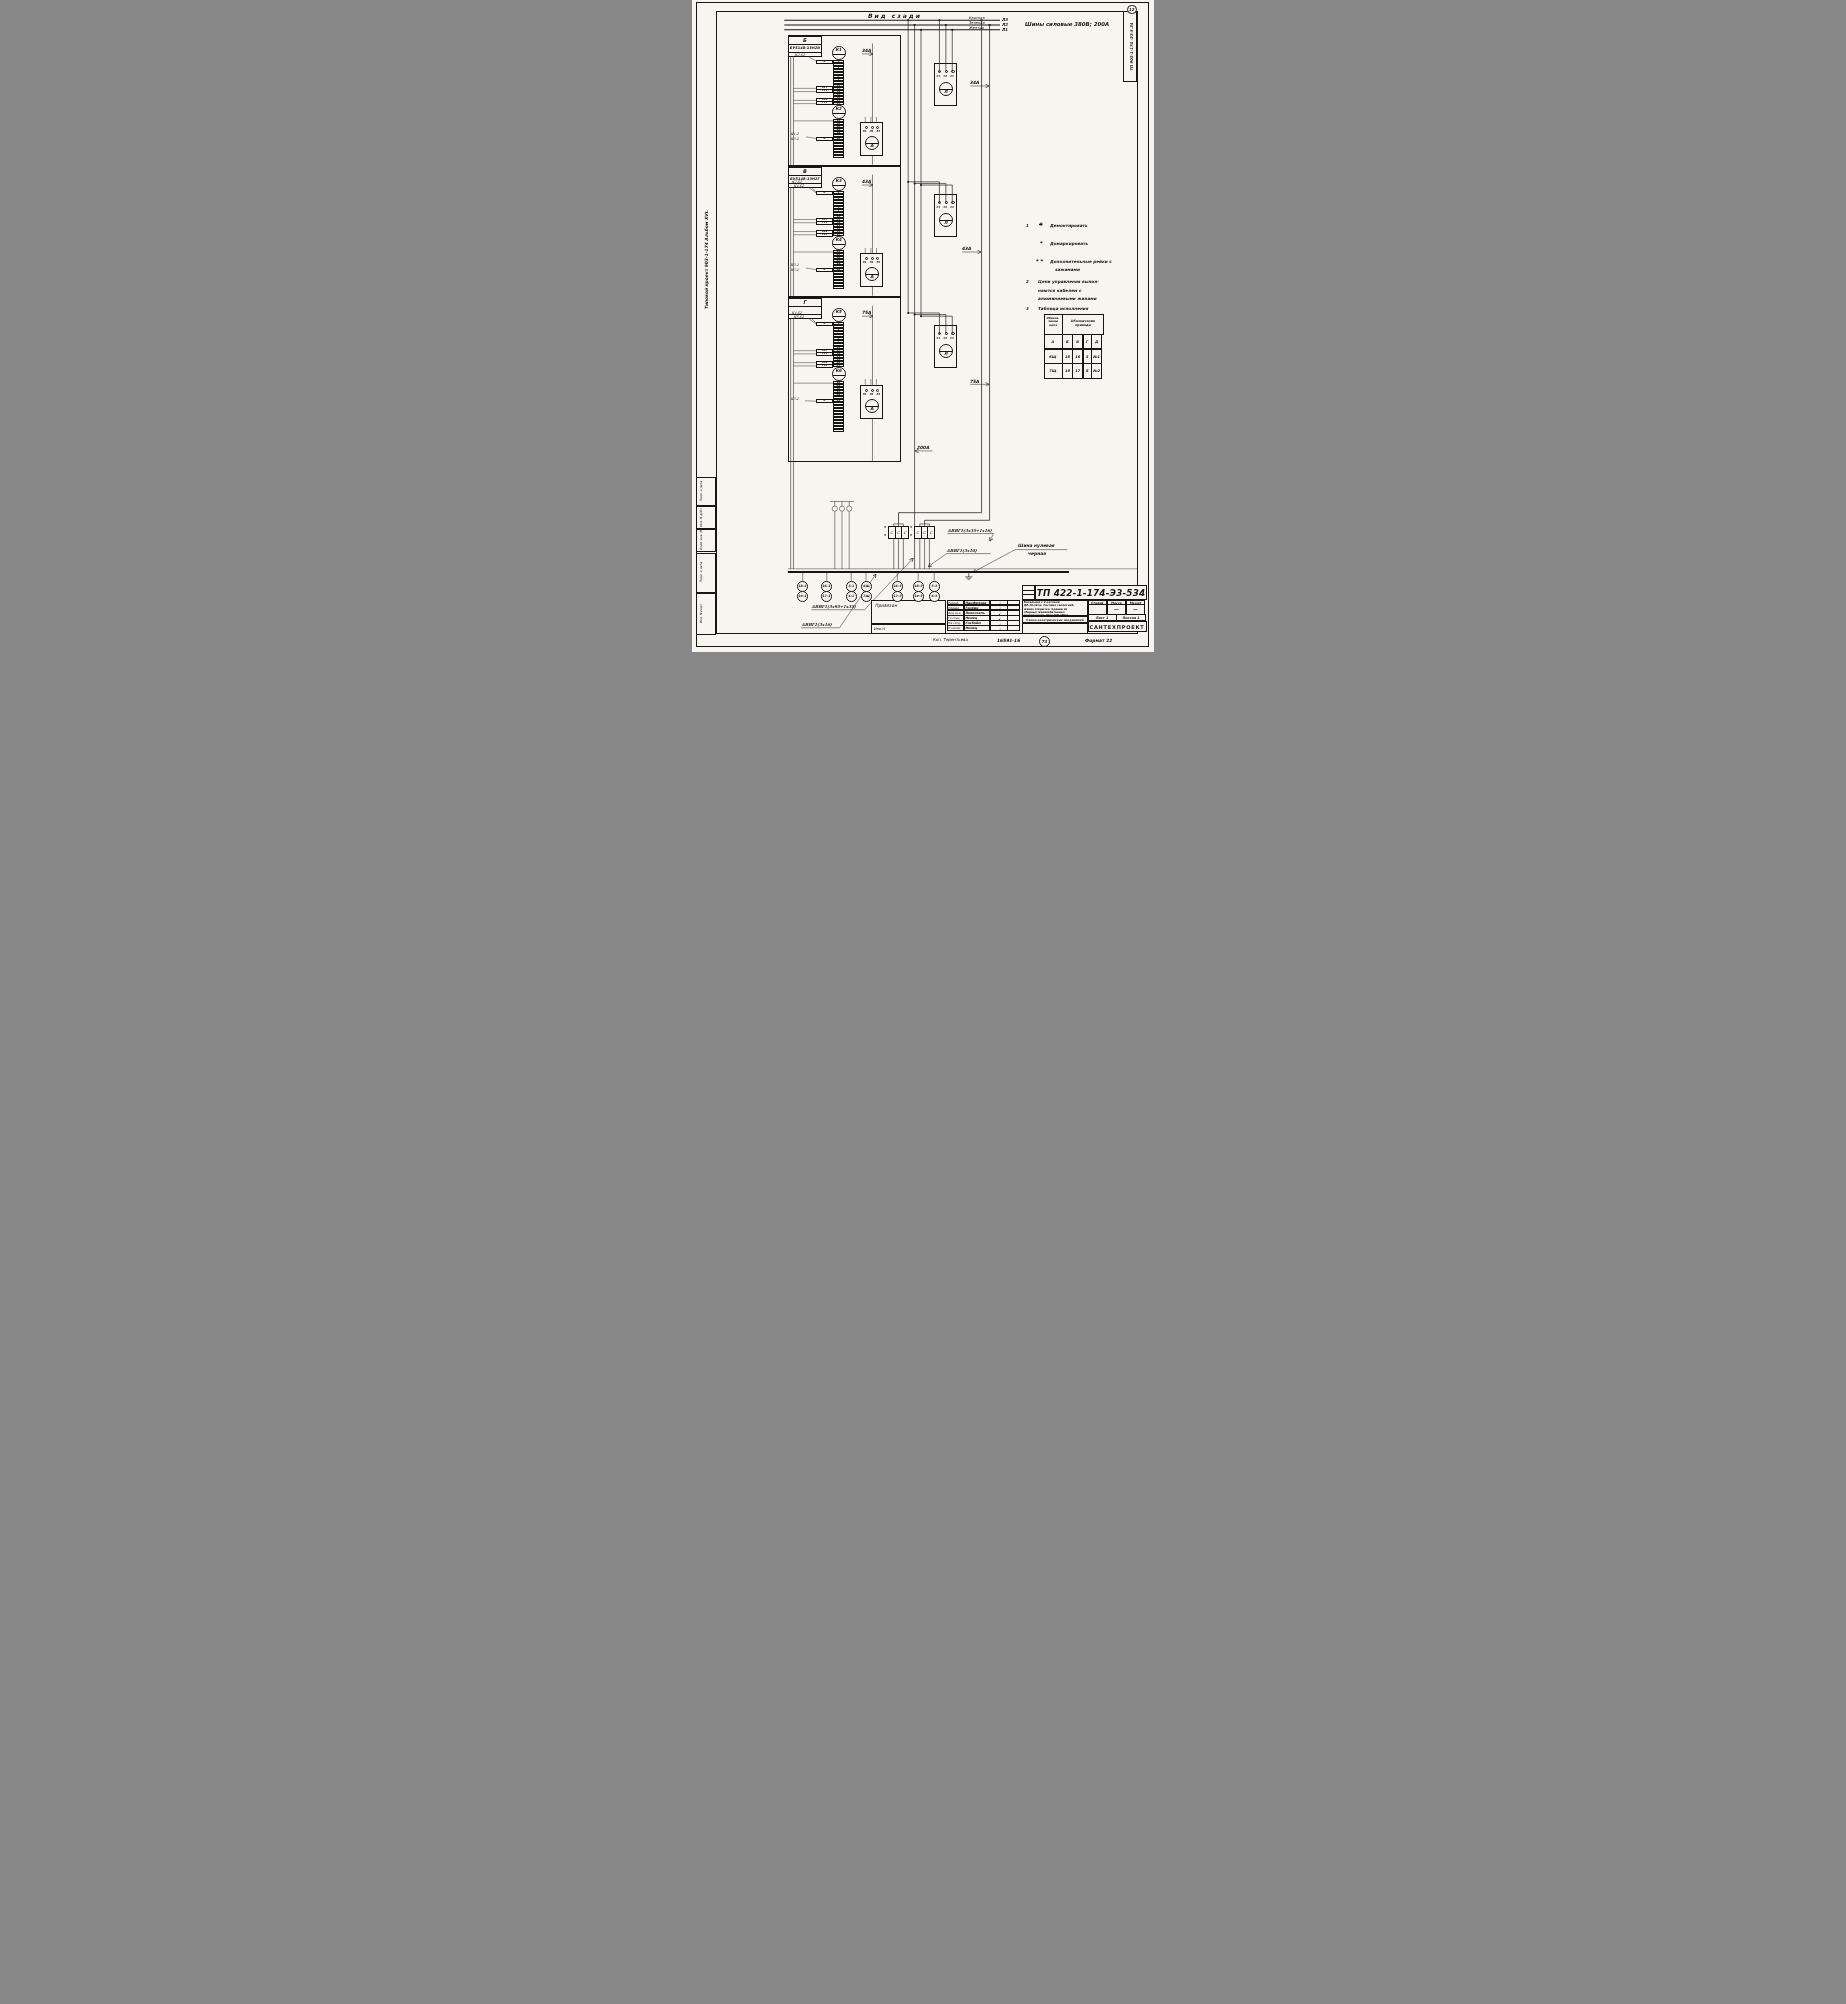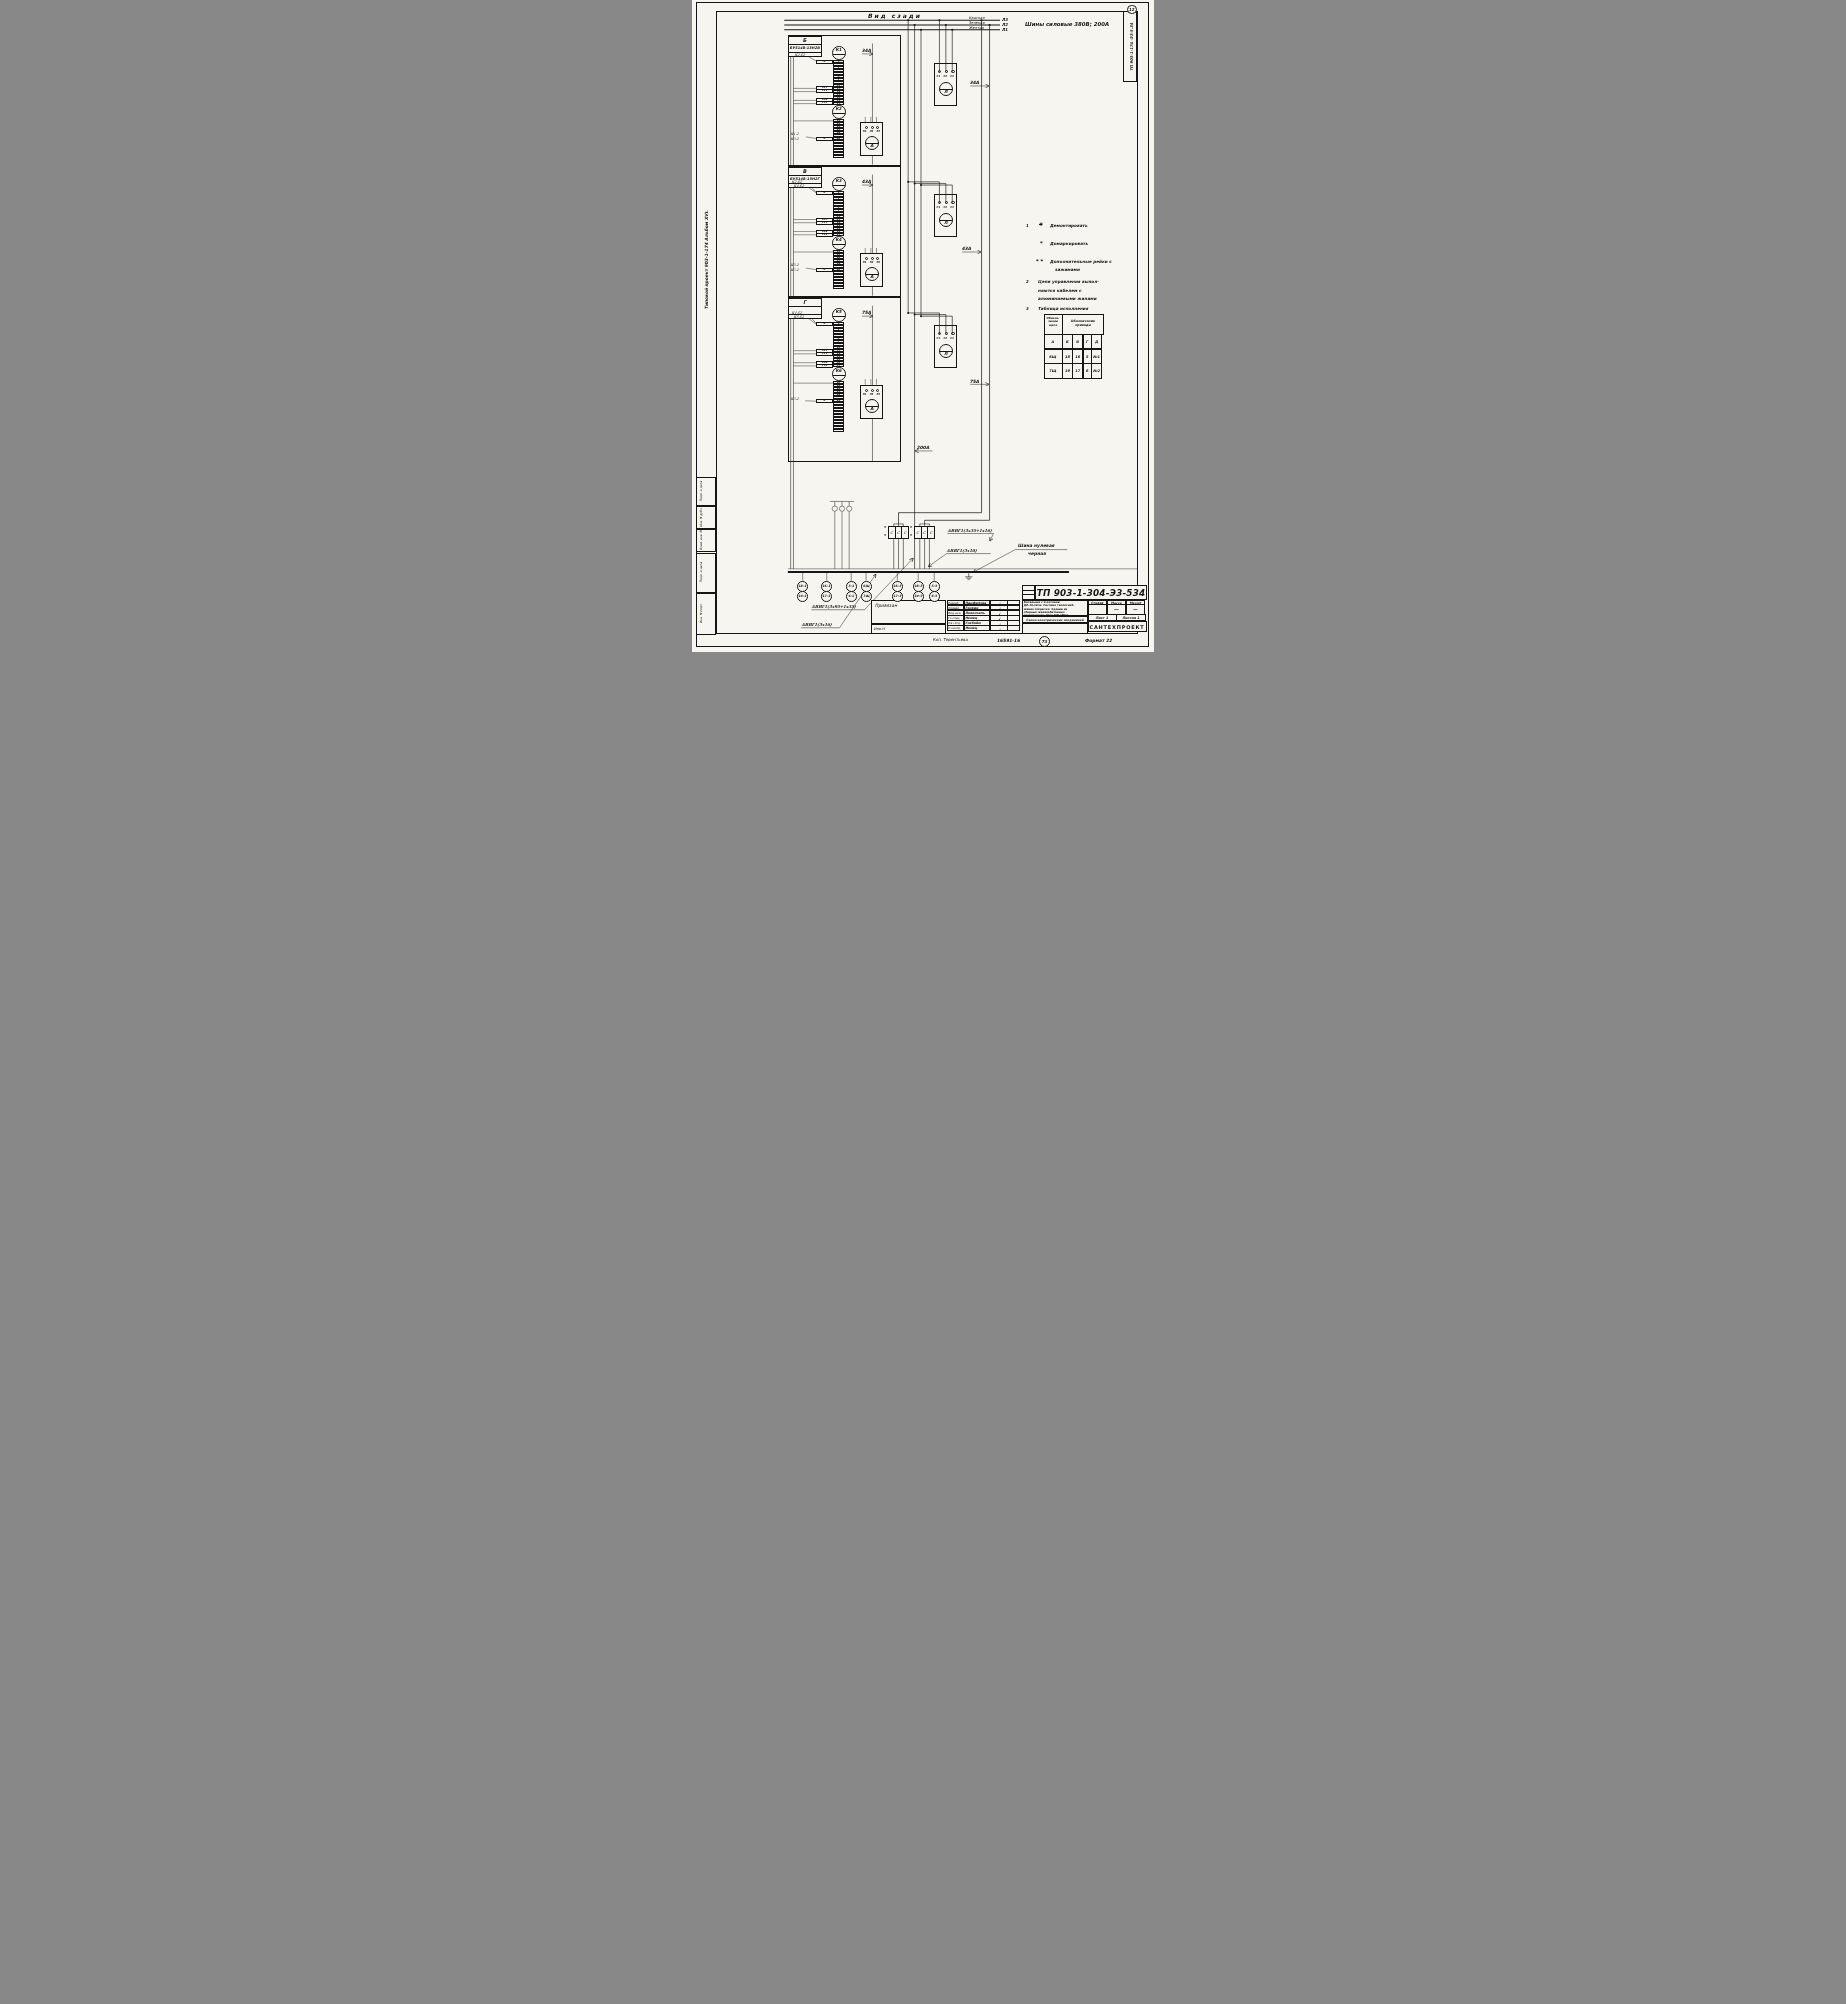--- a/index.html
+++ b/index.html
@@ -603,21 +603,21 @@
         <div class="td" style="width:18px;height:5.7px"><i class="sig"></i></div>
         <div class="td" style="width:13.2px;height:5.7px"></div>
       </div>
   </div>
 
   <div class="wb" style="left:330px;top:585px;width:13px;height:15.2px">
     <div style="border-bottom:0.5px solid #161616;height:3.6px"></div>
       <div style="border-bottom:0.5px solid #161616;height:3.6px"></div>
       <div style="border-bottom:0.5px solid #161616;height:3.6px"></div>
   </div>
-  <div class="wb" style="left:343px;top:585px;width:112px;height:15.2px;text-align:center;font:bold italic 8.8px/14.4px 'DejaVu Sans';letter-spacing:0.2px">ТП 903-1-304-Э3-534</div>
+  <div class="wb" style="left:343px;top:585px;width:112px;height:15.2px;text-align:center;font:bold italic 8.8px/14.4px 'DejaVu Sans';letter-spacing:0.2px">ТП 422-1-174-Э3-534</div>
 
   <div class="wb" style="left:330px;top:600px;width:66px;height:16px;padding:0.4px 0.8px;font:bold italic 2.7px/3.1px 'DejaVu Sans'">
     <div>Котельная с 4 котлами</div>
     <div>ДЕ-10-14гм. Система теплоснаб-</div>
     <div>жения открытая. Здание из</div>
     <div>сборных железобетонных</div>
     <div>конструкций. Щит 6Щ (7Щ)</div>
   </div>
   <div class="wb" style="left:330px;top:616px;width:66px;height:6.8px;text-align:center;font:bold italic 2.9px/6px 'DejaVu Sans'">Схема электрических соединений</div>
   <div class="wb" style="left:330px;top:623px;width:66px;height:11.2px"></div>

